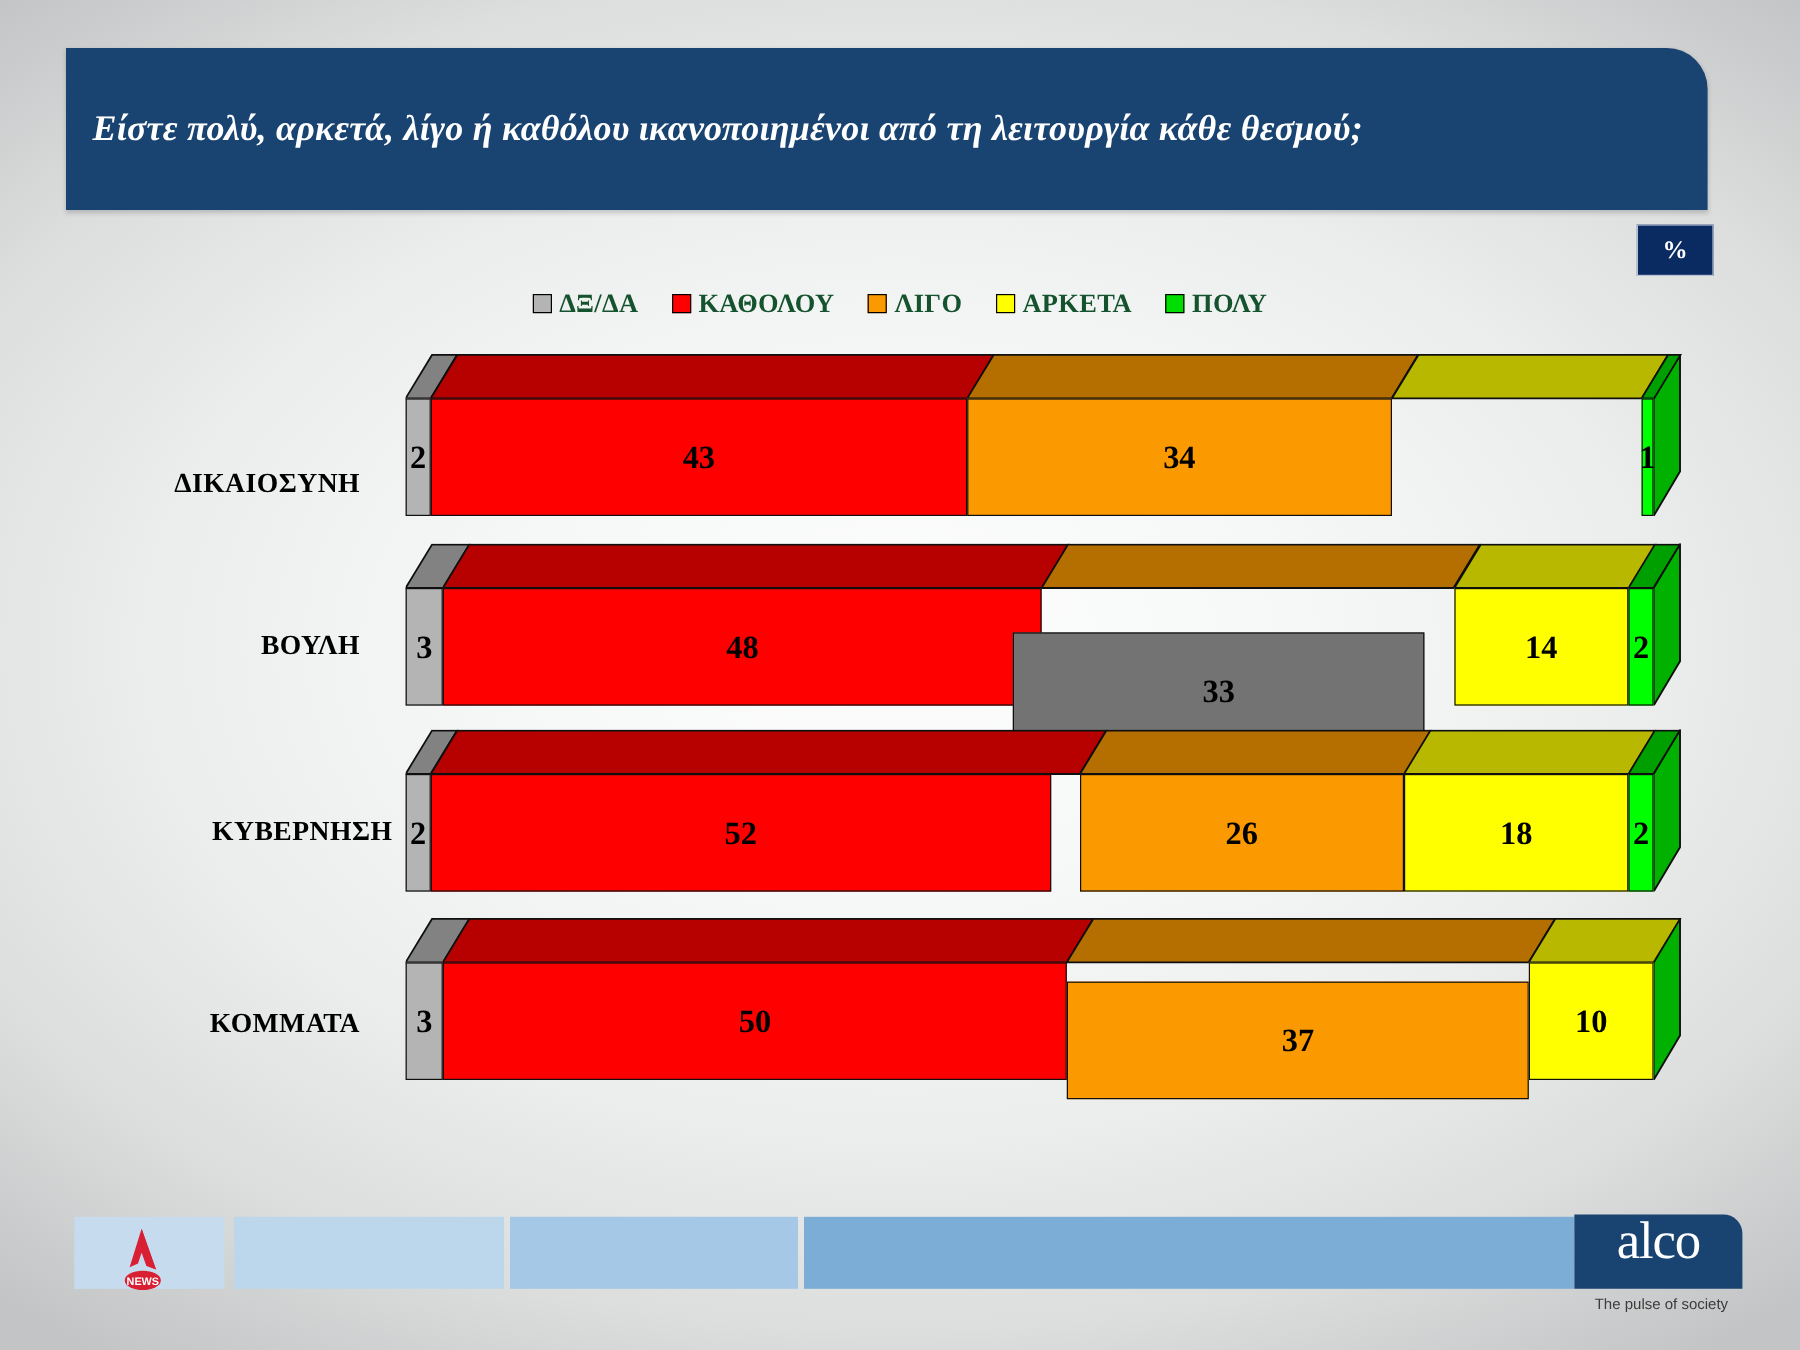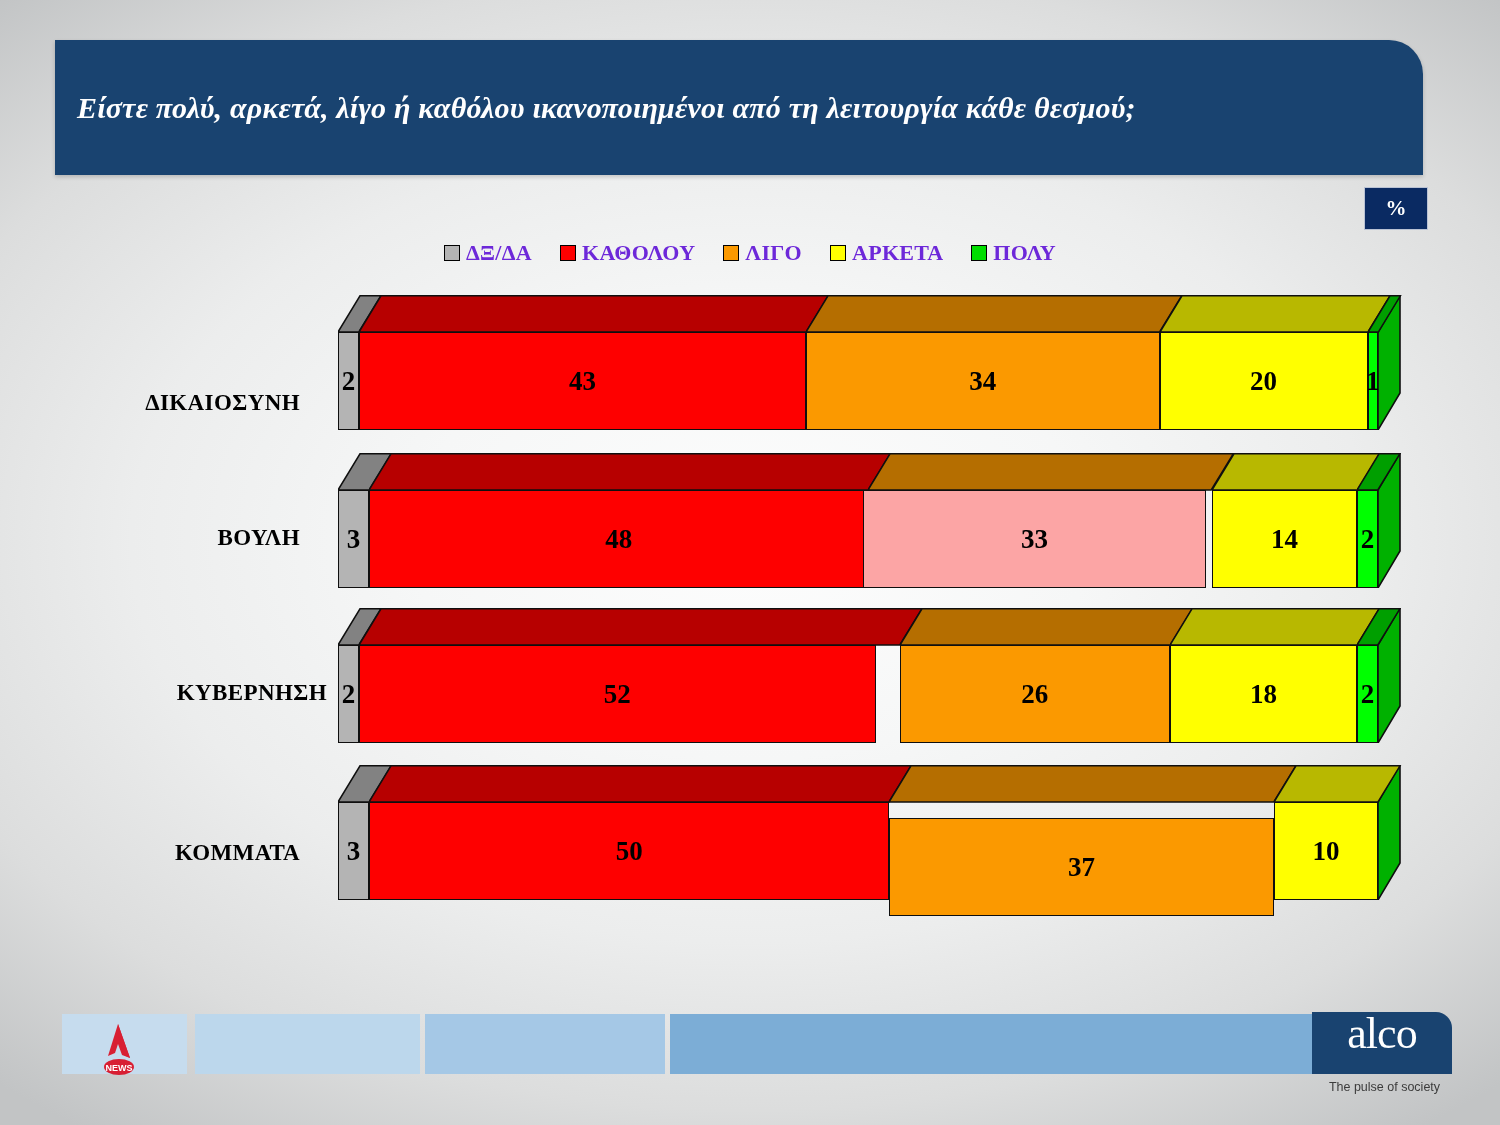--- a/index.html
+++ b/index.html
@@ -34,21 +34,21 @@
   }
   .pct-badge span{ color:#fff; font-size:21px; font-weight:bold; }
 
   
   .legend{
     position:absolute; left:0; top:240px; width:1500px;
     display:flex; justify-content:center; align-items:center; gap:28px;
   }
   .legend-item{ display:flex; align-items:center; gap:6px; }
   .legend-swatch{ width:16px; height:16px; border:1.6px solid #000; display:block; }
-  .legend-label{ font-size:22px; font-weight:bold; color:#6d28d9; letter-spacing:.3px; }
+  .legend-label{ font-size:22px; font-weight:bold; color:#14532d; letter-spacing:.3px; }
 
   
   .chart{ position:absolute; left:0; top:295px; width:1500px; height:640px; }
   .row{ position:absolute; left:0; width:1500px; height:155px; }
 
   .cat-label{
     position:absolute; left:0; width:300px; text-align:right;
     font-size:23px; font-weight:bold; color:#000; letter-spacing:.4px;
   }
 
@@ -141,23 +141,20 @@
         </div>
         <div class="top-face" style="left: 468px; width: 377.6px;"><svg width="377.6" height="39">
             <polygon points="0,37 22,0.8 375.6,0.8 353.6,37" fill="rgb(181,110,0)" stroke="#0f0f0f" stroke-width="1.5"></polygon>
           </svg></div>
         <div class="front-face" style="left: 468px; width: 353.6px; background: rgb(251, 153, 0);">
           <span class="val">34</span>
         </div>
         <div class="top-face" style="left: 821.6px; width: 232px;"><svg width="232" height="39">
             <polygon points="0,37 22,0.8 230,0.8 208,37" fill="rgb(184,184,0)" stroke="#0f0f0f" stroke-width="1.5"></polygon>
           </svg></div>
-        <div class="front-face" style="left: 821.6px; width: 208px; background: rgb(255, 255, 0);">
-          <span class="val">20</span>
-        </div>
         <div class="top-face" style="left: 1029.6px; width: 34.4px;"><svg width="34.4" height="39">
             <polygon points="0,37 22,0.8 32.4,0.8 10.4,37" fill="rgb(0,159,0)" stroke="#0f0f0f" stroke-width="1.5"></polygon>
           </svg></div>
         <div class="front-face" style="left: 1029.6px; width: 10.4px; background: rgb(0, 255, 0);">
           <span class="val">1</span>
         </div>
       </div>
     </div>
     <div class="row" style="top: 158px;">
       <div class="cat-label" style="top: 72px;">ΒΟΥΛΗ</div>
@@ -173,21 +170,21 @@
         </div>
         <div class="top-face" style="left: 31.2px; width: 523.2px;"><svg width="523.2" height="39">
             <polygon points="0,37 22,0.8 521.2,0.8 499.20000000000005,37" fill="rgb(183,0,0)" stroke="#0f0f0f" stroke-width="1.5"></polygon>
           </svg></div>
         <div class="front-face" style="left: 31.2px; width: 499.2px; background: rgb(254, 0, 0);">
           <span class="val">48</span>
         </div>
         <div class="top-face" style="left: 530.4px; width: 367.2px;"><svg width="367.2" height="39">
             <polygon points="0,37 22,0.8 365.2,0.8 343.2,37" fill="rgb(181,110,0)" stroke="#0f0f0f" stroke-width="1.5"></polygon>
           </svg></div>
-        <div class="front-face" style="left: 525px; width: 343.2px; background: #fca5a5;">
+        <div class="front-face" style="left: 506px; width: 343.2px; background: #737373; margin-top: 37px;">
           <span class="val">33</span>
         </div>
         <div class="top-face" style="left: 873.6px; width: 169.6px;"><svg width="169.6" height="39">
             <polygon points="0,37 22,0.8 167.6,0.8 145.6,37" fill="rgb(184,184,0)" stroke="#0f0f0f" stroke-width="1.5"></polygon>
           </svg></div>
         <div class="front-face" style="left: 873.6px; width: 145.6px; background: rgb(255, 255, 0);">
           <span class="val">14</span>
         </div>
         <div class="top-face" style="left: 1019.2px; width: 44.8px;"><svg width="44.8" height="39">
             <polygon points="0,37 22,0.8 42.8,0.8 20.8,37" fill="rgb(0,159,0)" stroke="#0f0f0f" stroke-width="1.5"></polygon>

